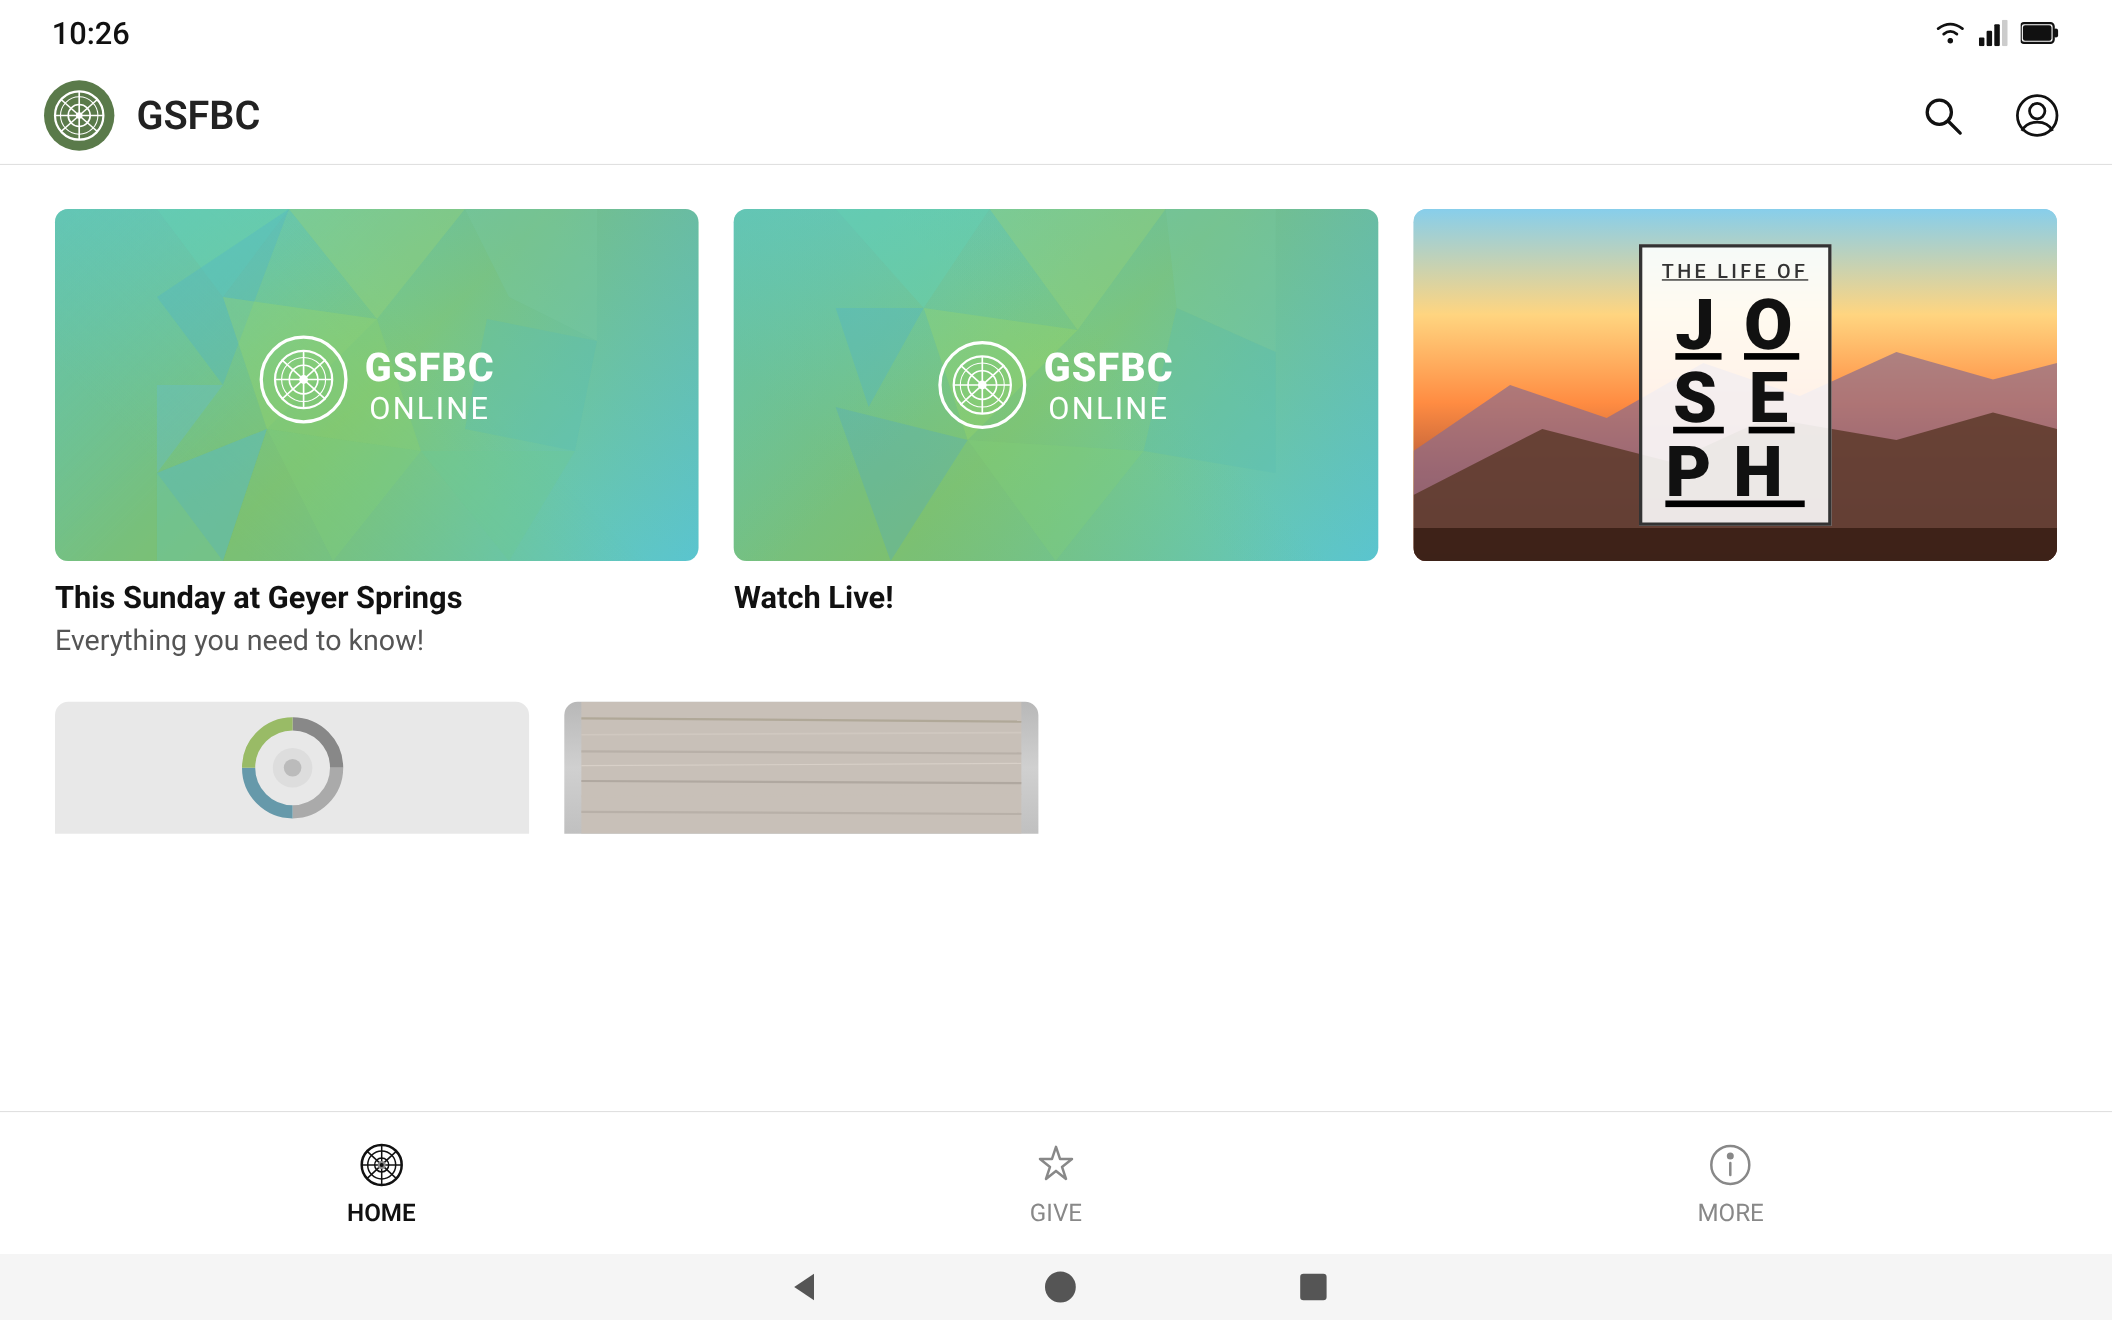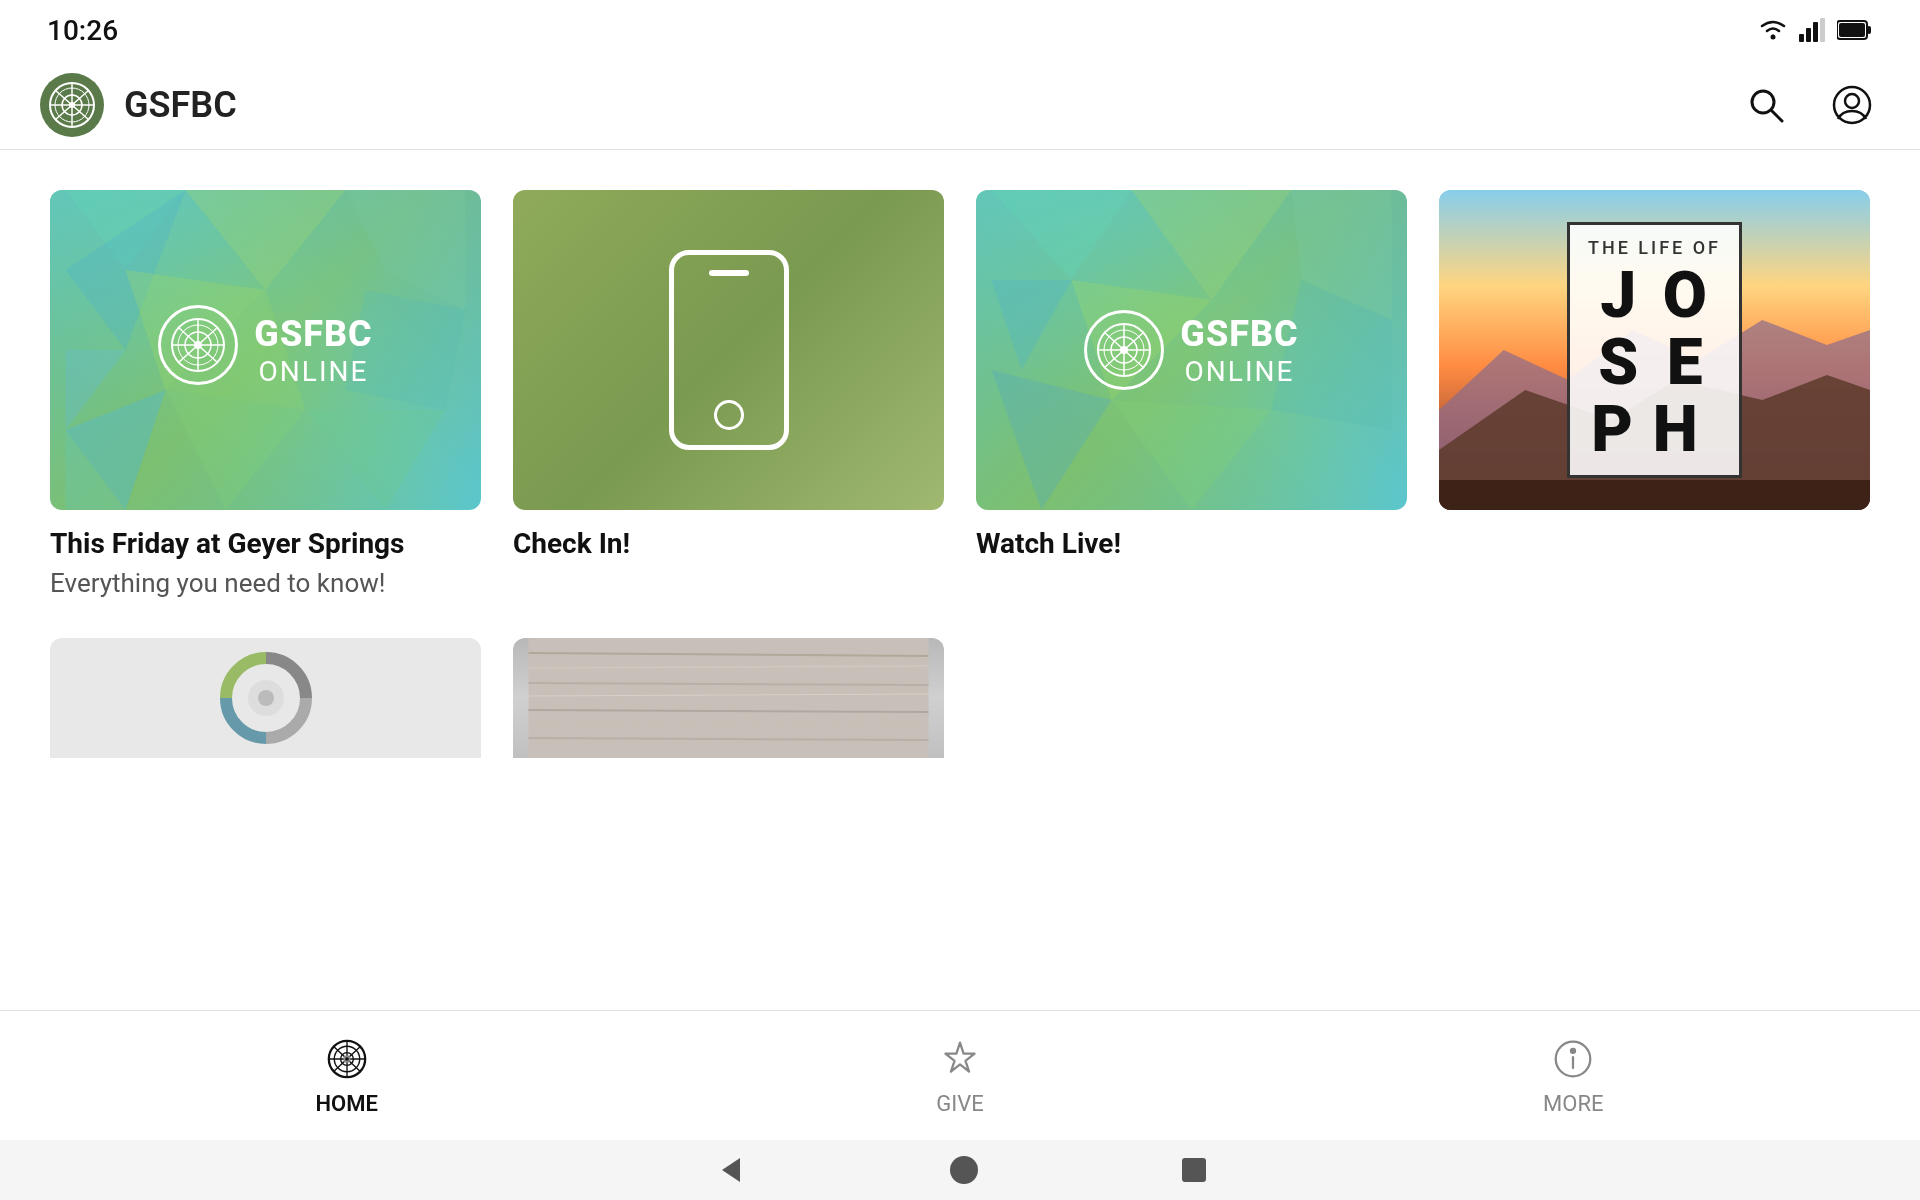--- a/index.html
+++ b/index.html
@@ -181,20 +181,21 @@
       border: 3px solid white;
       border-radius: 50%;
     }
 
     
     .bg-joseph {
       background: linear-gradient(to bottom, #87CEEB 0%, #FFB347 40%, #FF8C00 60%, #8B4513 80%, #5D2E0C 100%);
       display: flex;
       align-items: center;
       justify-content: center;
+      text-decoration: underline;
     }
 
     
     .cards-row-2 {
       display: flex;
       gap: 32px;
     }
     .card-partial {
       flex: 0 0 calc(25% - 24px);
       cursor: pointer;
@@ -373,37 +374,24 @@
               <circle cx="30" cy="30" r="13" fill="none" stroke="white" stroke-width="1.5"></circle>
               <circle cx="30" cy="30" r="20" fill="none" stroke="white" stroke-width="1"></circle>
             </svg>
           </div>
           <div>
             <span style="display:block;font-size:36px;font-weight:800;color:white;letter-spacing:1px;">GSFBC</span>
             <span style="display:block;font-size:28px;font-weight:400;color:white;letter-spacing:2px;">ONLINE</span>
           </div>
         </div>
       </div>
-      <div class="card-title">This Friday at Geyer Springs</div>
+      <div class="card-title">This Sunday at Geyer Springs</div>
       <div class="card-subtitle">Everything you need to know!</div>
     </div>
 
-    <div class="card">
-      <div class="card-image bg-checkin">
-
-        <div class="phone-icon">
-          <div class="phone-speaker"></div>
-          <div class="phone-body">
-            
-          </div>
-          <div class="phone-home"></div>
-        </div>
-      </div>
-      <div class="card-title">Check In!</div>
-    </div>
 
     <div class="card">
       <div class="card-image bg-gsfbc">
         <svg width="100%" height="100%" viewBox="0 0 400 320" style="position:absolute;top:0;left:0;">
           <polygon points="0,0 140,0 80,90" fill="rgba(100,210,180,0.4)"></polygon>
           <polygon points="140,0 300,0 220,110" fill="rgba(150,210,120,0.4)"></polygon>
           <polygon points="0,90 80,90 30,180" fill="rgba(80,180,200,0.35)"></polygon>
           <polygon points="300,0 400,0 400,130 310,90" fill="rgba(120,200,160,0.35)"></polygon>
           <polygon points="80,90 220,110 120,210" fill="rgba(160,220,100,0.3)"></polygon>
           <polygon points="310,90 400,130 400,240 280,220" fill="rgba(90,190,180,0.3)"></polygon>

